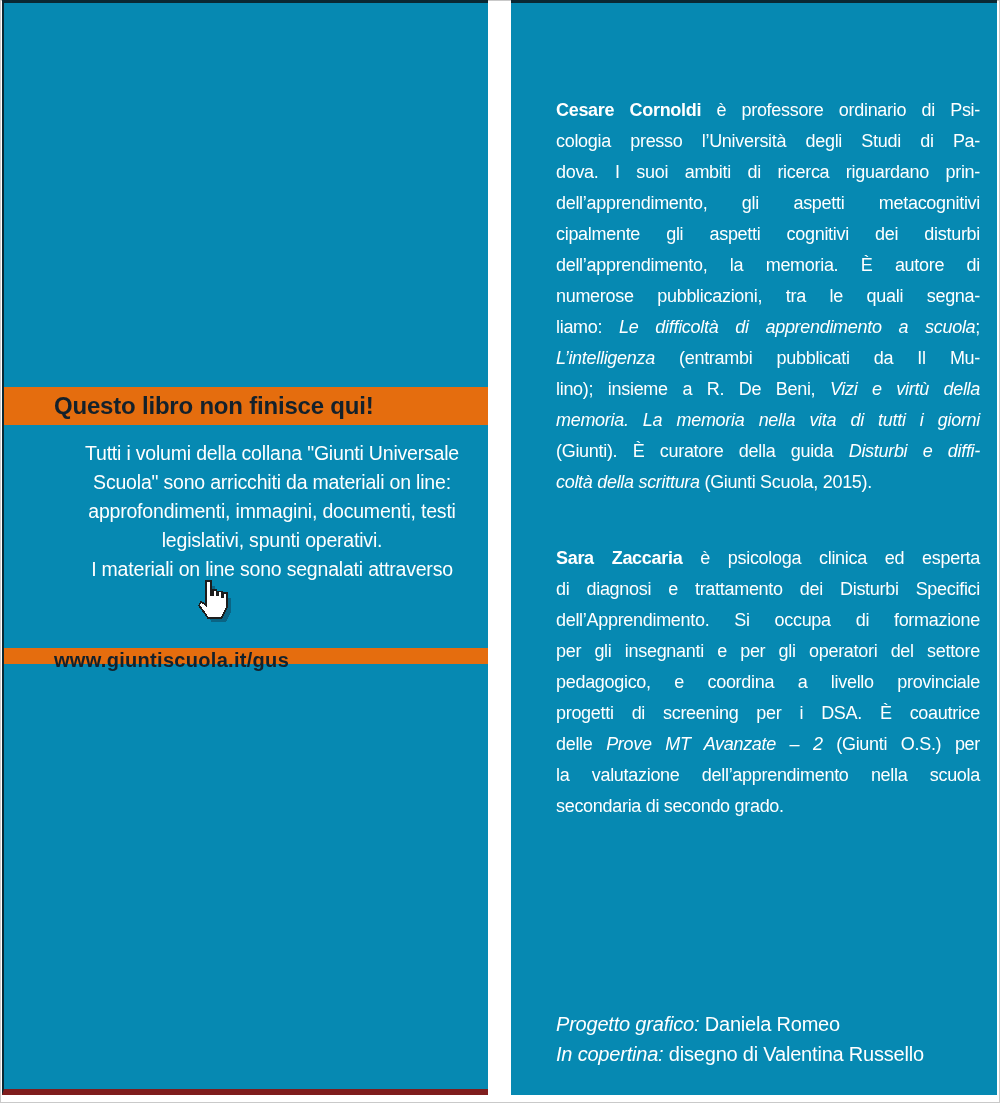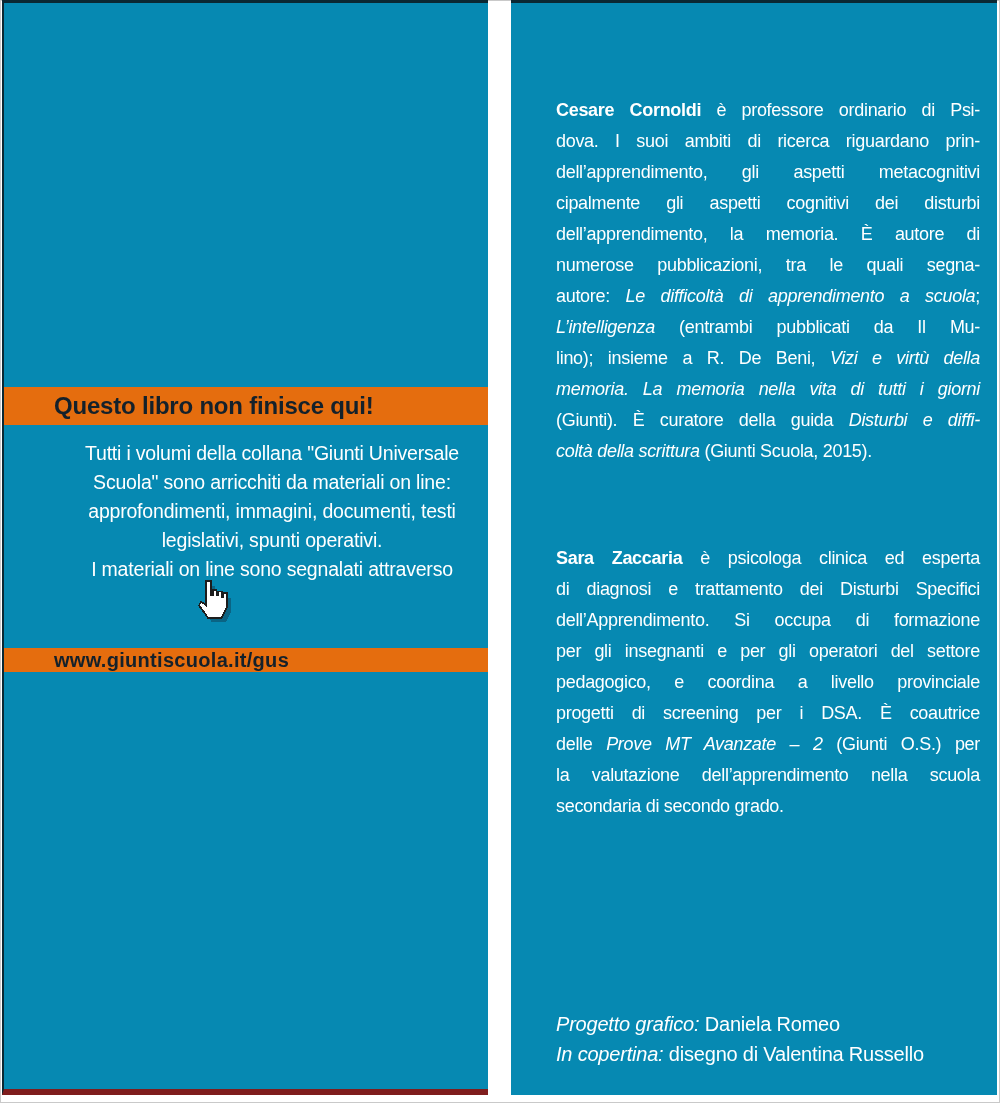--- a/index.html
+++ b/index.html
@@ -12,21 +12,21 @@
   .panel{
     position:absolute;top:0;height:1095px;background:#0689b2;
     border-top:3px solid #0a2833;box-sizing:border-box;
   }
   .panel-left{left:2px;width:486px;border-left:2px solid #0a2833;border-bottom:6px solid #7f1d1d;}
   .panel-right{left:511px;width:486px;}
 
   
   .banner{position:absolute;left:0;right:0;background:#e56d0e;color:#14212b;box-sizing:border-box;padding-left:50px;white-space:nowrap;}
   .banner-promo{top:384px;height:38px;line-height:38px;font-size:24px;font-weight:600;letter-spacing:-0.2px;}
-  .banner-site{top:645px;height:24px;line-height:24px;font-size:20px;font-weight:700;letter-spacing:0.3px;}
+  .banner-site{top:645px;height:16px;line-height:24px;font-size:20px;font-weight:700;letter-spacing:0.3px;}
   .left-para{
     position:absolute;top:436px;left:50px;width:436px;color:#ffffff;
     font-size:19.5px;line-height:29px;letter-spacing:-0.2px;
   }
   .left-para .ln{white-space:nowrap;text-align:center;}
   .cursor-wrap{position:absolute;top:576px;left:188px;width:42px;height:46px;}
 
   
   .bio{
     position:absolute;left:45px;width:424px;color:#ffffff;
@@ -71,26 +71,27 @@
   </div>
 
   <div class="banner banner-site">
     <span>www.giuntiscuola.it/gus</span>
   </div>
 </div>
 
 <div class="panel panel-right">
   <div class="bio bio-cornoldi">
       <div class="ln"><span class="b">Cesare Cornoldi</span><span> è professore ordinario di Psi-</span></div>
+      <div class="ln"><span>cologia presso l’Università degli Studi di Pa-</span></div>
       <div class="ln"><span>dova. I suoi ambiti di ricerca riguardano prin-</span></div>
       <div class="ln"><span>dell’apprendimento, gli aspetti metacognitivi</span></div>
       <div class="ln"><span>cipalmente gli aspetti cognitivi dei disturbi</span></div>
       <div class="ln"><span>dell’apprendimento, la memoria. È autore di</span></div>
       <div class="ln"><span>numerose pubblicazioni, tra le quali segna-</span></div>
-      <div class="ln"><span>autore: </span><span class="i">Le difficoltà di apprendimento a scuola</span><span>;</span></div>
+      <div class="ln"><span>liamo: </span><span class="i">Le difficoltà di apprendimento a scuola</span><span>;</span></div>
       <div class="ln"><span class="i">L’intelligenza</span><span> (entrambi pubblicati da Il Mu-</span></div>
       <div class="ln"><span>lino); insieme a R. De Beni, </span><span class="i">Vizi e virtù della</span></div>
       <div class="ln"><span class="i">memoria. La memoria nella vita di tutti i giorni</span></div>
       <div class="ln"><span>(Giunti). È curatore della guida </span><span class="i">Disturbi e diffi-</span></div>
       <div class="ln"><span class="i">coltà della scrittura</span><span> (Giunti Scuola, 2015).</span></div>
     </div>
   <div class="bio bio-zaccaria">
       <div class="ln"><span class="b">Sara Zaccaria</span><span> è psicologa clinica ed esperta</span></div>
       <div class="ln"><span>di diagnosi e trattamento dei Disturbi Specifici</span></div>
       <div class="ln"><span>dell’Apprendimento. Si occupa di formazione</span></div>

